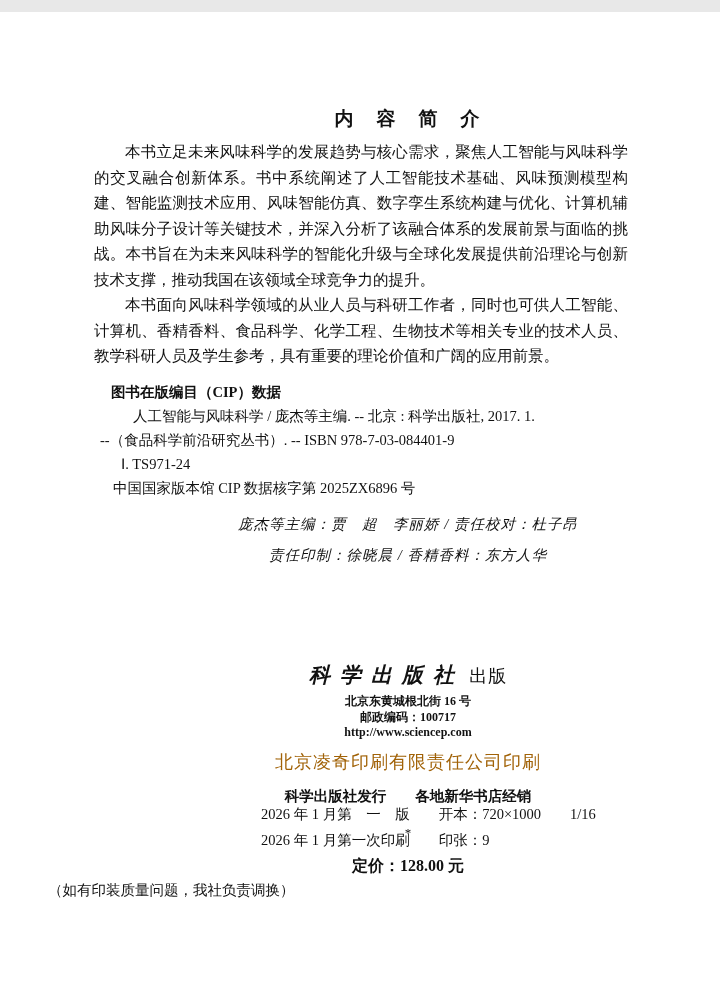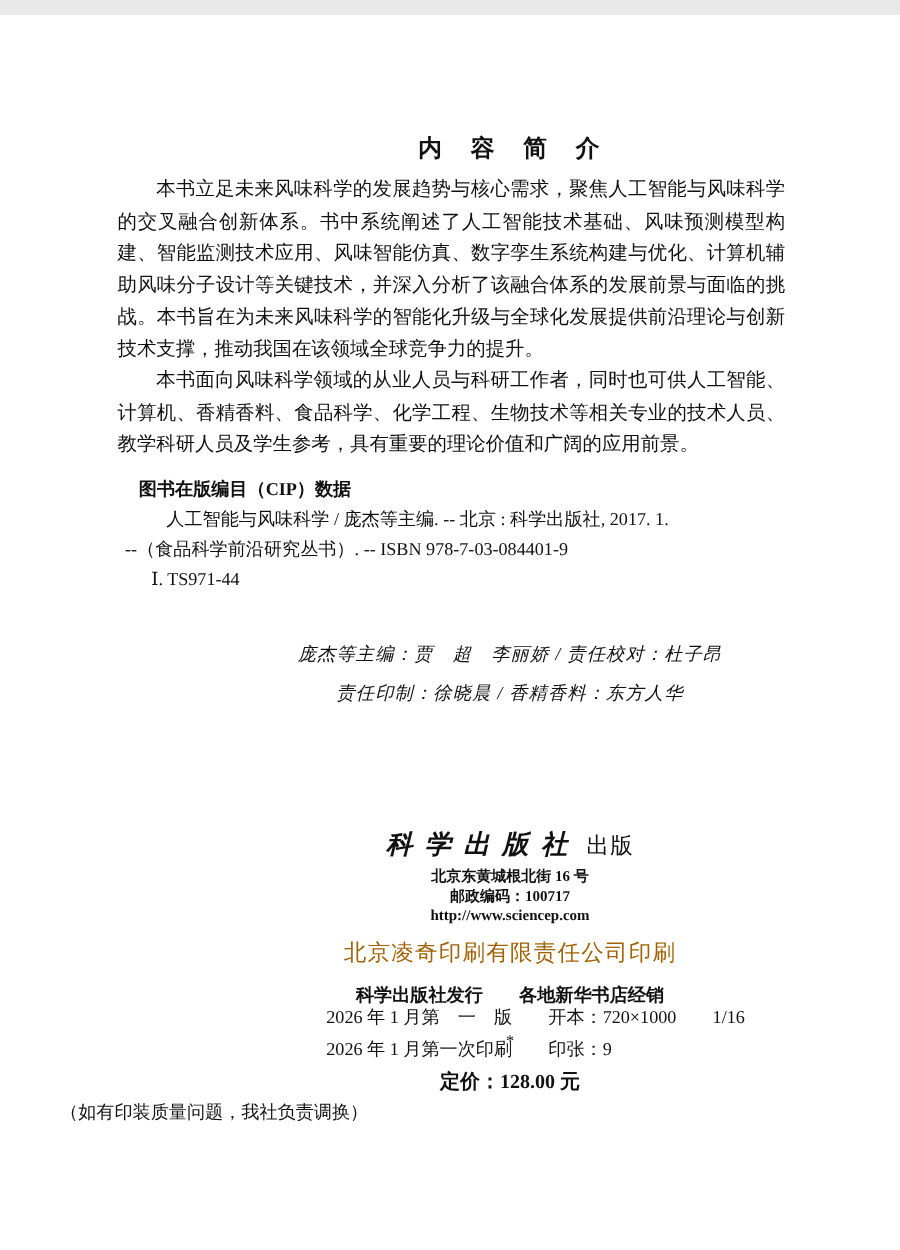--- a/index.html
+++ b/index.html
@@ -39,20 +39,21 @@
   .intro p { text-indent: 2em; }
   
   .cip {
     position: absolute;
     top: 368px;
     left: 100px;
     width: 530px;
     font-size: 14.5px;
     line-height: 24px;
     white-space: nowrap;
+    font-family: Liberation Serif, serif;
   }
   .cip-heading { font-weight: bold; padding-left: 11px; }
   .cip-l1 { padding-left: 33px; }
   .cip-l2 { padding-left: 0; }
   .cip-l3 { padding-left: 21px; }
   .cip-l4 { padding-left: 13px; }
   
   .credits {
     position: absolute;
     top: 497px;
@@ -122,21 +123,22 @@
 
   <div class="intro">
     <p>本书立足未来风味科学的发展趋势与核心需求，聚焦人工智能与风味科学的交叉融合创新体系。书中系统阐述了人工智能技术基础、风味预测模型构建、智能监测技术应用、风味智能仿真、数字孪生系统构建与优化、计算机辅助风味分子设计等关键技术，并深入分析了该融合体系的发展前景与面临的挑战。本书旨在为未来风味科学的智能化升级与全球化发展提供前沿理论与创新技术支撑，推动我国在该领域全球竞争力的提升。</p>
     <p>本书面向风味科学领域的从业人员与科研工作者，同时也可供人工智能、计算机、香精香料、食品科学、化学工程、生物技术等相关专业的技术人员、教学科研人员及学生参考，具有重要的理论价值和广阔的应用前景。</p>
   </div>
 
   <div class="cip">
     <div class="cip-heading">图书在版编目（CIP）数据</div>
     <div class="cip-l1">人工智能与风味科学 / 庞杰等主编. -- 北京 : 科学出版社, 2017. 1.</div>
     <div class="cip-l2">--（食品科学前沿研究丛书）. -- ISBN 978-7-03-084401-9</div>
-    <div class="cip-l3">Ⅰ. TS971-44</div>
+    <div class="cip-l3">Ⅰ. TS971-24</div>
+    <div class="cip-l4">中国国家版本馆 CIP 数据核字第 2025ZX6896 号</div>
   </div>
 
   <div class="credits">
     <div>庞杰等主编：贾　超　李丽娇 / 责任校对：杜子昂</div>
     <div>责任印制：徐晓晨 / 香精香料：东方人华</div>
   </div>
 
   <div class="publisher">
     <div class="logo-line">
       <span class="logo-script">科学出版社</span>

